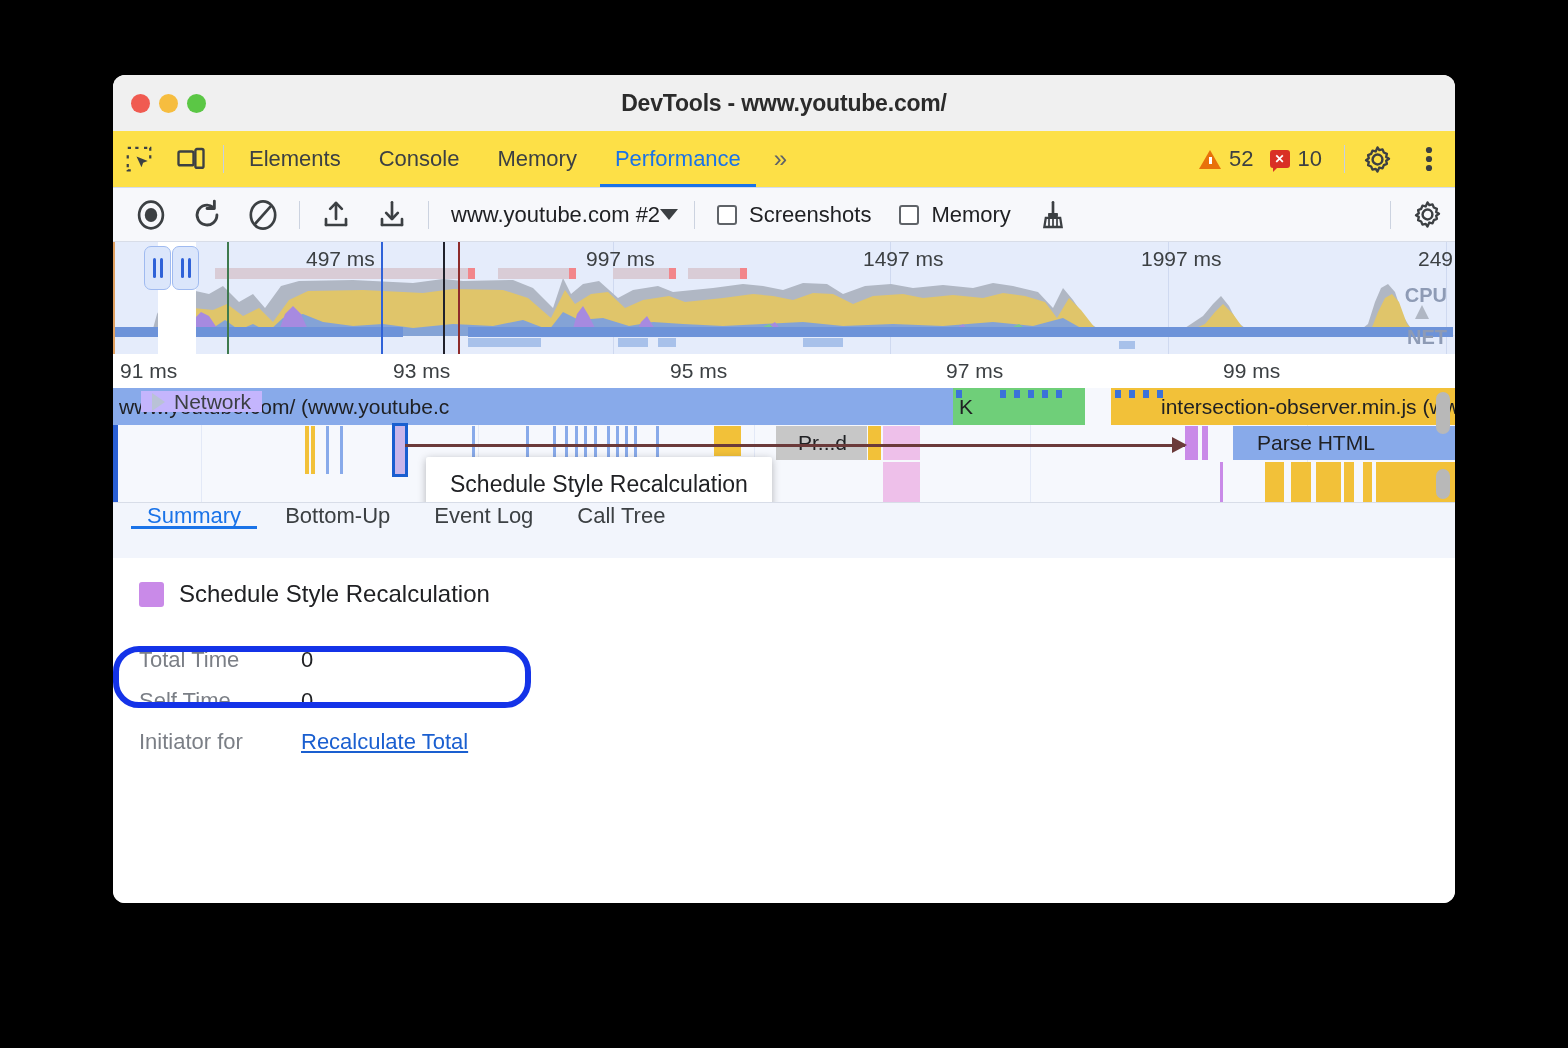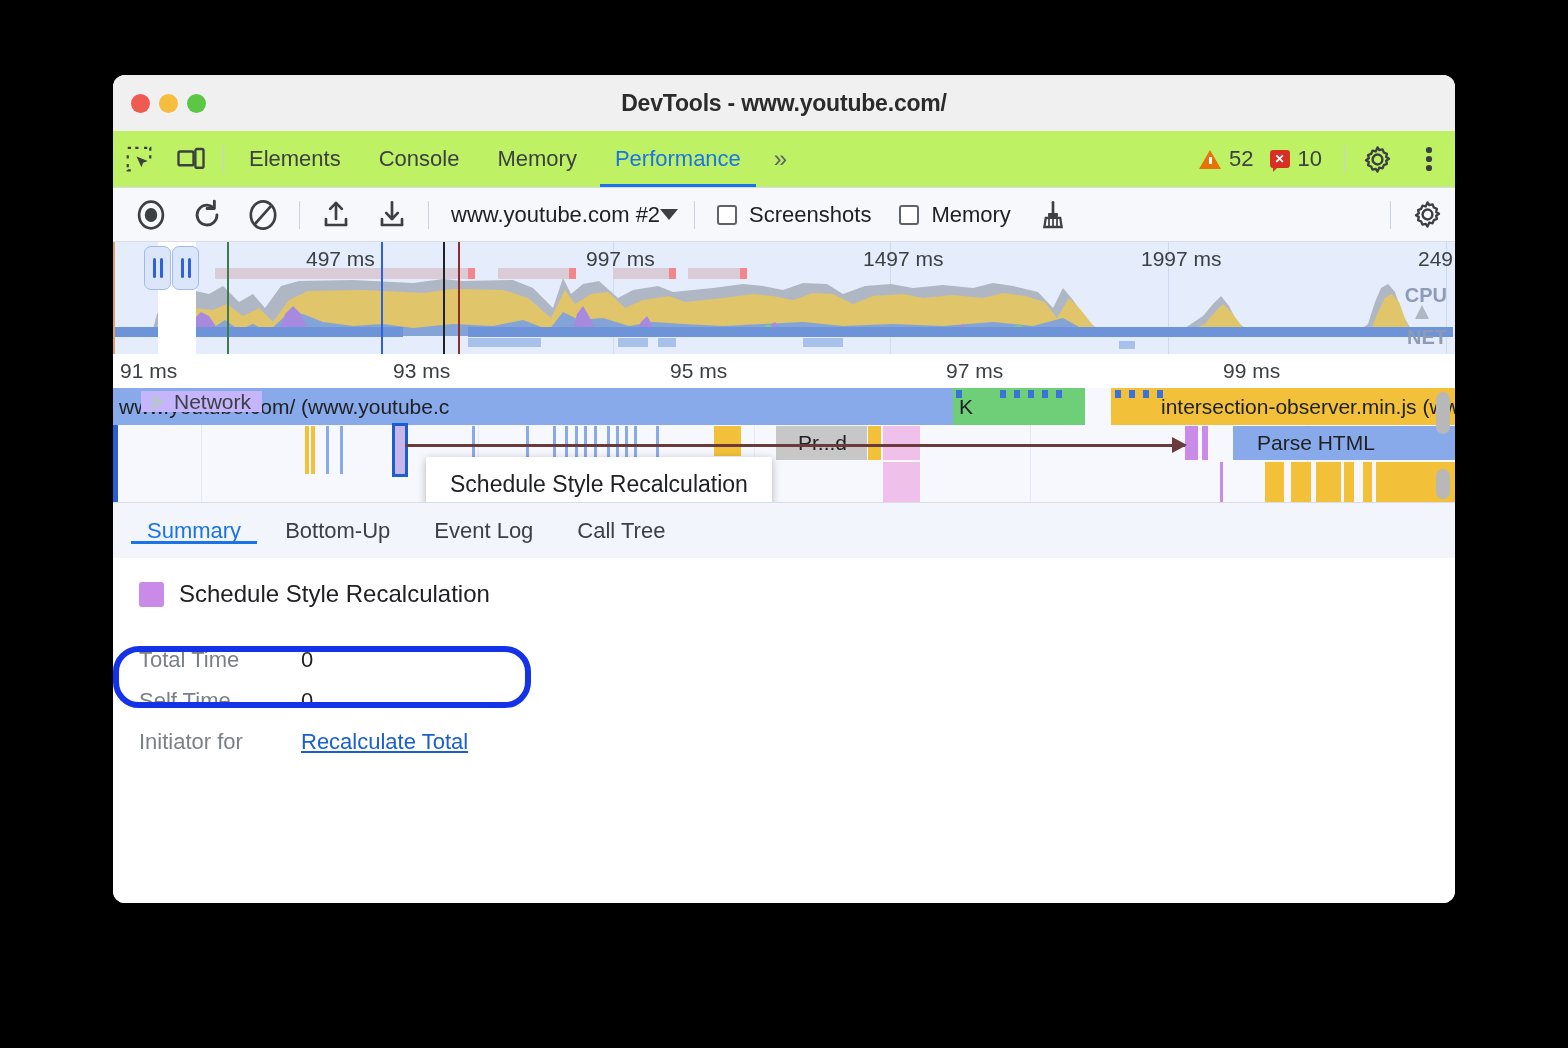--- a/index.html
+++ b/index.html
@@ -39,21 +39,21 @@
     text-align: center;
     font-size: 23px;
     font-weight: bold;
     color: #2b2b2b;
     letter-spacing: -0.2px;
   }
 
   
   #tabstrip {
     height: 57px;
-    background: #bef264;
+    background: #fde047;
     display: flex;
     align-items: stretch;
     border-bottom: 1px solid #d4dcef;
     flex: 0 0 auto;
   }
   .tb-icon {
     width: 52px;
     display: flex; align-items: center; justify-content: center;
     color: #3c4043;
   }
@@ -187,21 +187,21 @@
     background: #ffffff;
     box-shadow: 0 2px 9px rgba(0,0,0,0.28);
     border-radius: 2px;
     padding: 14px 24px;
     font-size: 23px; color: #202124; white-space: nowrap;
   }
 
   
   #bottomtabs {
     height: 56px; background: #f2f5fc; border-top: 1px solid #d8dde8;
-    display: flex; align-items: center; padding-left: 12px;
+    display: flex; align-items: flex-start; padding-left: 12px;
     flex: 0 0 auto;
   }
   .btab {
     display: flex; align-items: center; padding: 0 22px;
     font-size: 22px; color: #3c4043; position: relative;
   }
   .btab.active { color: #1a73e8; }
   .btab.active::after {
     content: ""; position: absolute; left: 6px; right: 6px; bottom: 0;
     height: 3px; background: #1a73e8;

